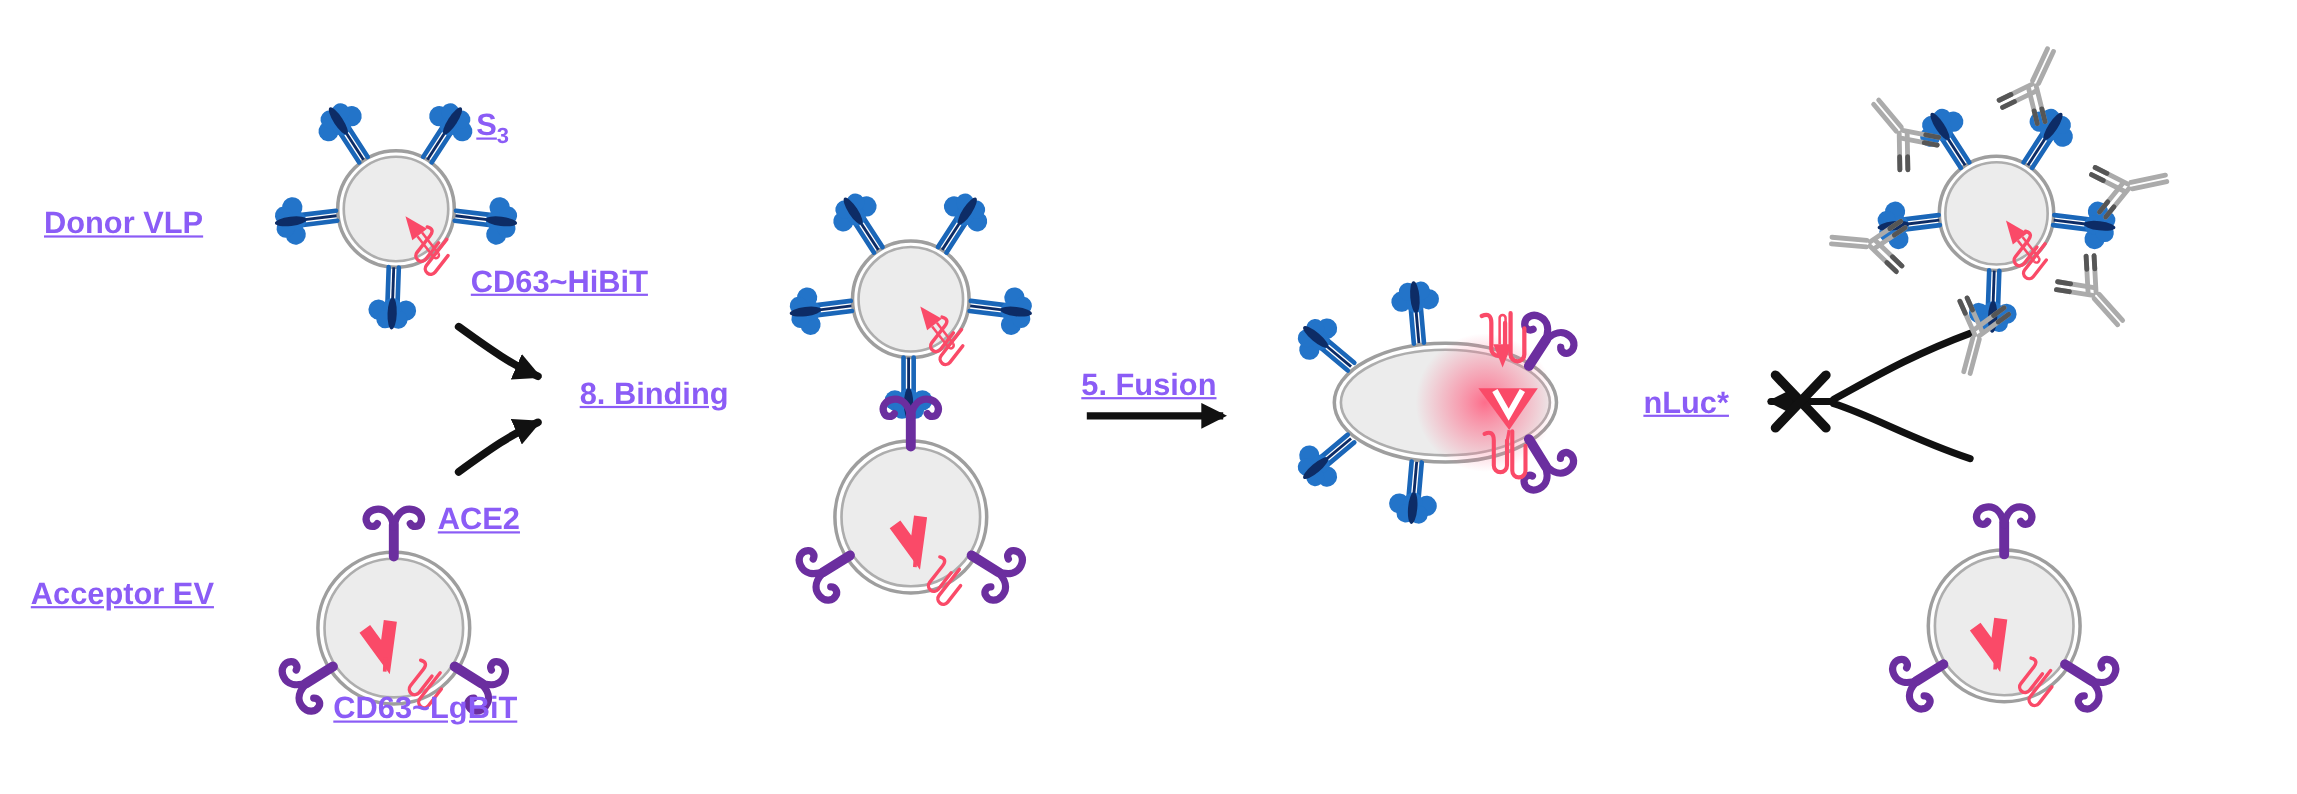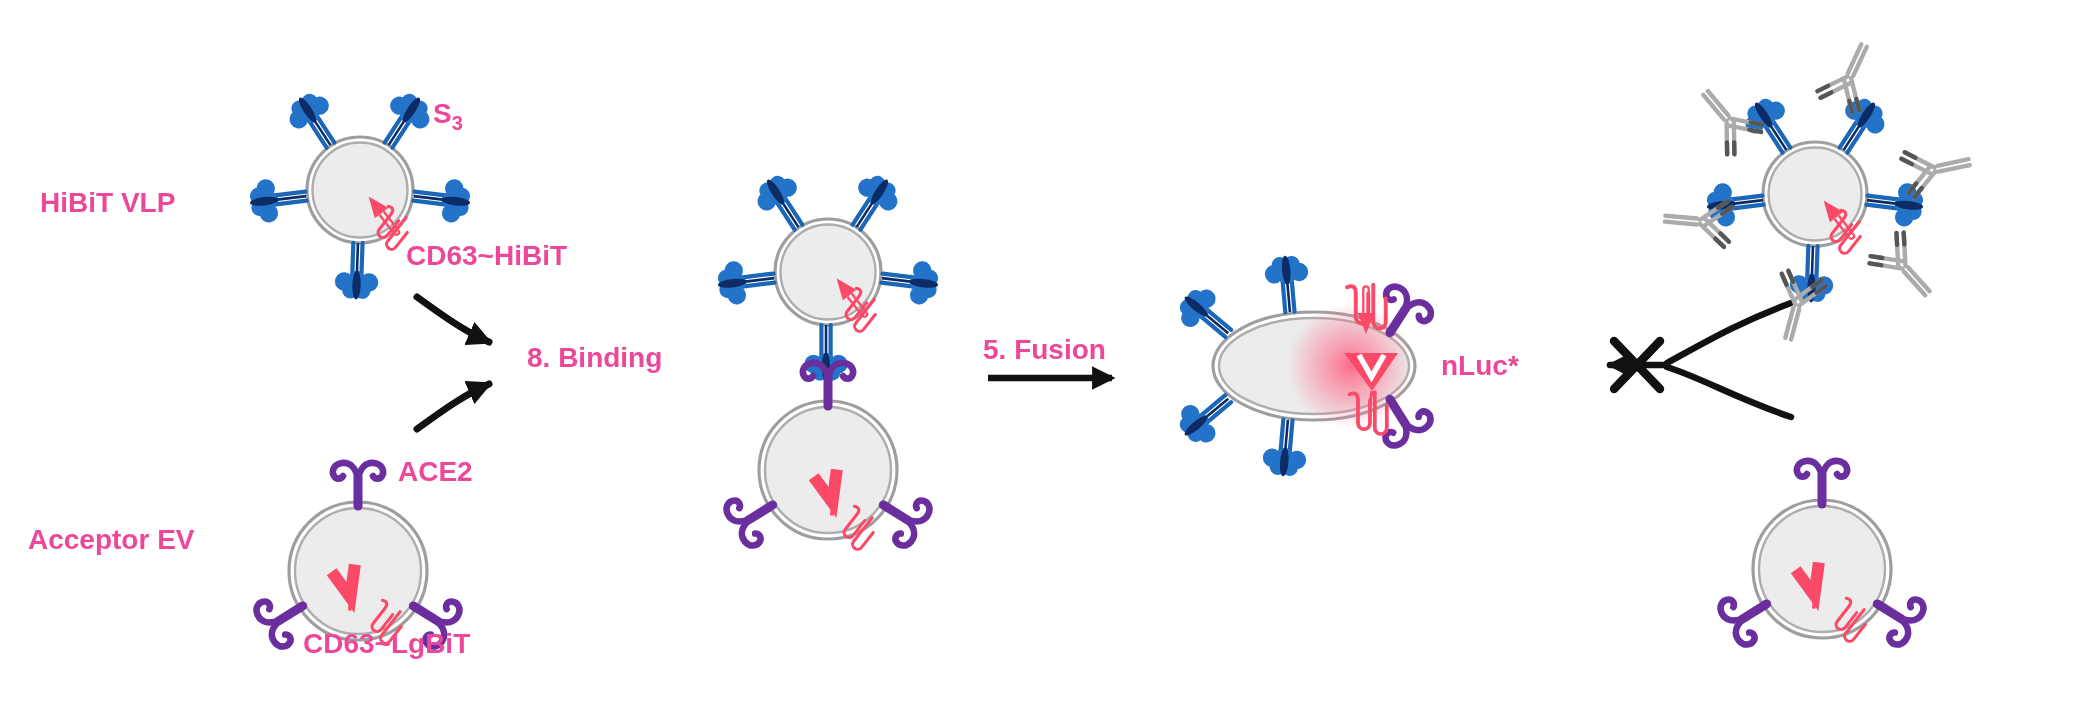--- a/index.html
+++ b/index.html
@@ -1,19 +1,19 @@
 <!DOCTYPE html>
 <html><head>
 <meta charset="utf-8">
 <style>
   html,body{margin:0;padding:0;background:#fff;}
   .canvas{position:relative;width:2088px;height:722px;background:#fff;overflow:hidden;
           font-family:"Liberation Sans", sans-serif;}
   .canvas svg{position:absolute;left:0;top:0;}
-  .lbl{position:absolute;font-weight:bold;font-size:28px;line-height:1.05;color:#ec4899;white-space:nowrap;}
+  .lbl{position:absolute;font-weight:bold;font-size:28px;line-height:1.05;color:#8b5cf6;white-space:nowrap;text-decoration:underline;}
   .lbl sub{font-size:20px;line-height:0;}
 </style>
 </head>
 <body>
 
 <div class="canvas">
 
 <svg width="2088" height="722" viewBox="0 0 2088 722">
   <defs>
     <marker id="ah" viewBox="0 0 10 10" refX="8.5" refY="5" markerWidth="3.6" markerHeight="3.6" orient="auto-start-reverse">
@@ -182,23 +182,23 @@
     <circle cx="1822" cy="569" r="69" fill="#fff" stroke="#9E9E9E" stroke-width="3.2"></circle>
     <circle cx="1822" cy="569" r="63" fill="#ECECEC" stroke="#ADADAD" stroke-width="2.4"></circle>
     <use href="#ace2" transform="translate(1822,502)"></use>
     <use href="#ace2" transform="translate(1765,605) rotate(-122)"></use>
     <use href="#ace2" transform="translate(1879,605) rotate(122)"></use>
     <use href="#lgbit" transform="translate(1816,578) rotate(-8)"></use>
     <use href="#cd63" transform="translate(1854,608) rotate(38)"></use>
   </g>
 </svg>
 
-<div class="lbl" style="left:40px;top:188px">HiBiT VLP</div>
+<div class="lbl" style="left:40px;top:188px">Donor VLP</div>
 <div class="lbl" style="left:433px;top:99px"><span>S</span><sub>3</sub></div>
-<div class="lbl" style="left:406px;top:241px">CD63~HiBiT</div>
+<div class="lbl" style="left:428px;top:241px">CD63~HiBiT</div>
 <div class="lbl" style="left:28px;top:525px">Acceptor EV</div>
 <div class="lbl" style="left:398px;top:457px">ACE2</div>
 <div class="lbl" style="left:303px;top:629px">CD63~LgBiT</div>
 <div class="lbl" style="left:527px;top:343px">8. Binding</div>
 <div class="lbl" style="left:983px;top:335px">5. Fusion</div>
-<div class="lbl" style="left:1441px;top:351px">nLuc*</div>
+<div class="lbl" style="left:1494px;top:351px">nLuc*</div>
 
 </div>
 
 </body></html>

